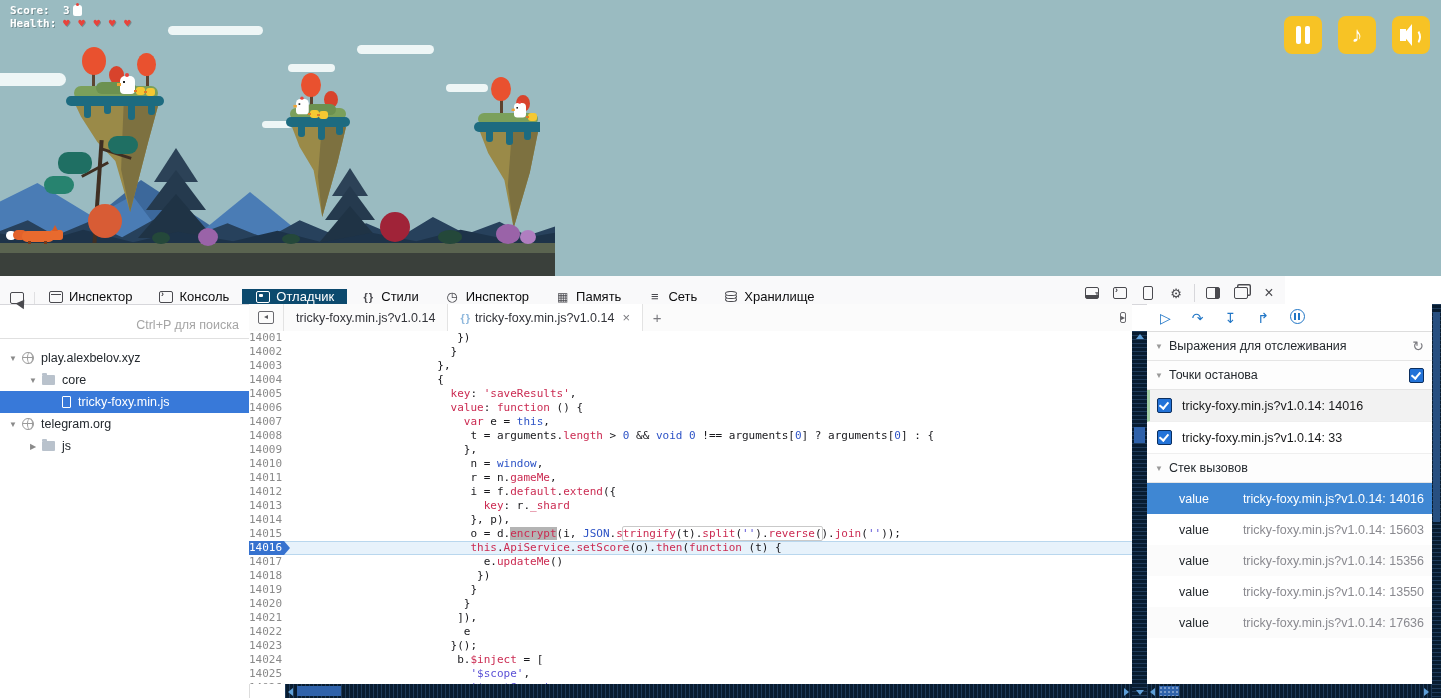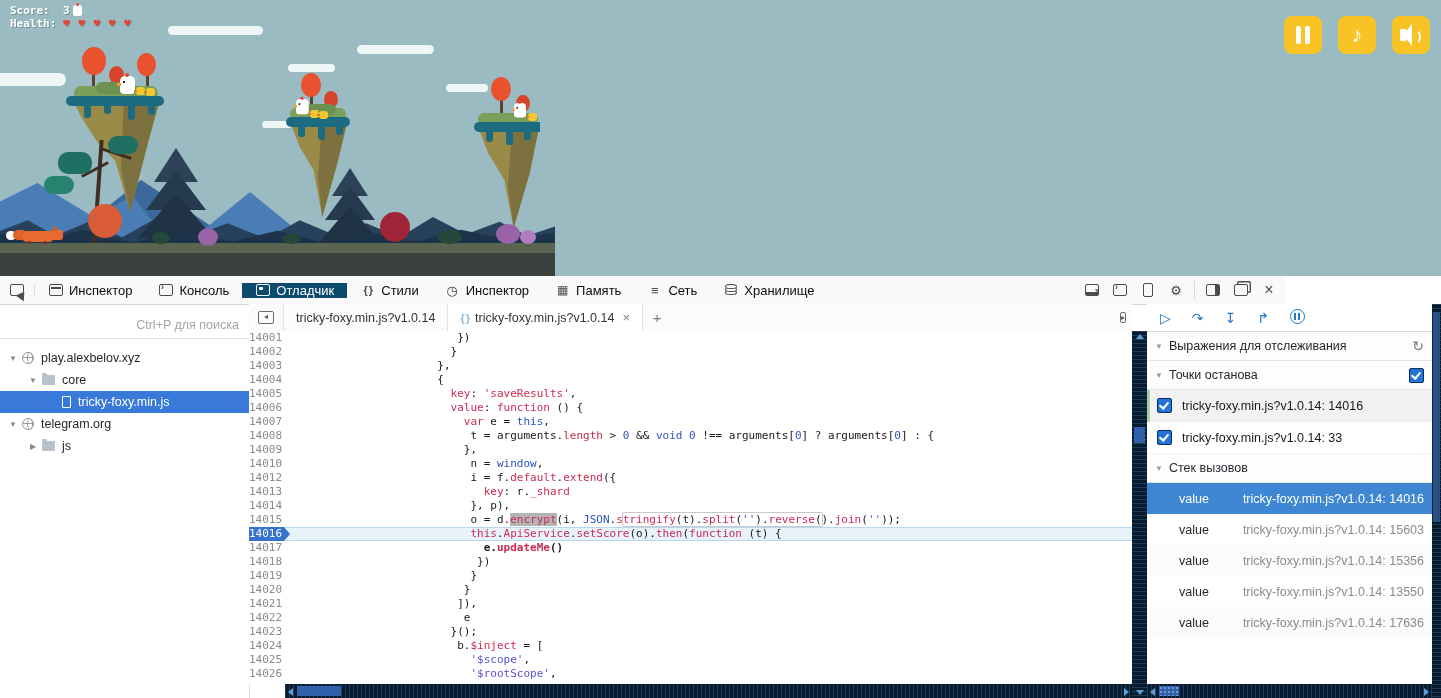--- a/index.html
+++ b/index.html
@@ -49,21 +49,21 @@
   .fox{position:absolute;left:6px;top:228px;z-index:7;width:58px;height:16px;}
   .fox .tailw{position:absolute;left:0;top:3px;width:10px;height:9px;background:#fff;border-radius:5px;}
   .fox .tail{position:absolute;left:7px;top:2px;width:14px;height:10px;background:#e2622b;border-radius:5px;}
   .fox .body{position:absolute;left:16px;top:3px;width:32px;height:11px;background:#e86a2e;border-radius:5px;}
   .fox .head{position:absolute;left:44px;top:2px;width:13px;height:10px;background:#e86a2e;border-radius:3px;}
   .fox .ear{position:absolute;left:46px;top:-3px;border-left:3px solid transparent;border-right:3px solid transparent;border-bottom:6px solid #d95b24;}
   .fox .leg{position:absolute;top:13px;width:3px;height:3px;background:#7c3a18;}
 
   
   #devtools{position:absolute;left:0;top:276px;width:1441px;height:422px;background:#fff;color:#18191a;font-size:13px;}
-  #dt-toolbar{position:absolute;left:0;top:0;width:1285px;height:28px;background:#f9f9fa;border-bottom:1px solid #d7d7db;display:flex;align-items:center;}
+  #dt-toolbar{position:absolute;left:0;top:0;width:1285px;height:28px;background:#f9f9fa;border-bottom:1px solid #d7d7db;display:flex;align-items:flex-end;}
   .picker{width:34px;display:flex;align-items:center;justify-content:center;border-right:1px solid #e0e0e2;cursor:pointer;}
   .picker .sq{width:12px;height:10px;border:1.4px solid #4a4a4f;border-radius:2px;position:relative;}
   .picker .sq:after{content:"";position:absolute;right:-4px;bottom:-4px;border-left:5px solid transparent;border-right:5px solid transparent;border-bottom:8px solid #4a4a4f;transform:rotate(35deg);}
   #dt-tabs{display:flex;align-items:stretch;}
   .dtab{display:flex;align-items:center;gap:6px;padding:0 13px;cursor:pointer;color:#0c0c0d;white-space:nowrap;}
   .dtab.active{background:#0c4a6e;color:#fff;}
   .ticon{display:inline-flex;align-items:center;justify-content:center;width:15px;height:15px;color:#4a4a4f;font-size:12px;}
   .dtab.active .ticon{color:#fff;}
   .ibox{width:12px;height:10px;border:1.4px solid currentColor;border-radius:2px;position:relative;display:inline-block;}
   .ibox.console:after{content:"›";position:absolute;left:1px;top:-3px;font-size:9px;font-weight:bold;}
@@ -443,26 +443,27 @@
           <div class="cl"><span class="gut">14001</span><span class="txt" style="padding-left: 26ch;"><span class="tk-d">})</span></span></div>
           <div class="cl"><span class="gut">14002</span><span class="txt" style="padding-left: 25ch;"><span class="tk-d">}</span></span></div>
           <div class="cl"><span class="gut">14003</span><span class="txt" style="padding-left: 23ch;"><span class="tk-d">},</span></span></div>
           <div class="cl"><span class="gut">14004</span><span class="txt" style="padding-left: 23ch;"><span class="tk-d">{</span></span></div>
           <div class="cl"><span class="gut">14005</span><span class="txt" style="padding-left: 25ch;"><span class="tk-r">key</span><span class="tk-d">: </span><span class="tk-r">'saveResults'</span><span class="tk-d">,</span></span></div>
           <div class="cl"><span class="gut">14006</span><span class="txt" style="padding-left: 25ch;"><span class="tk-r">value</span><span class="tk-d">: </span><span class="tk-r">function</span><span class="tk-d"> () {</span></span></div>
           <div class="cl"><span class="gut">14007</span><span class="txt" style="padding-left: 27ch;"><span class="tk-r">var</span><span class="tk-d"> e = </span><span class="tk-b">this</span><span class="tk-d">,</span></span></div>
           <div class="cl"><span class="gut">14008</span><span class="txt" style="padding-left: 28ch;"><span class="tk-d">t = arguments.</span><span class="tk-r">length</span><span class="tk-d"> &gt; </span><span class="tk-b">0</span><span class="tk-d"> &amp;&amp; </span><span class="tk-b">void 0</span><span class="tk-d"> !== arguments[</span><span class="tk-b">0</span><span class="tk-d">] ? arguments[</span><span class="tk-b">0</span><span class="tk-d">] : {</span></span></div>
           <div class="cl"><span class="gut">14009</span><span class="txt" style="padding-left: 27ch;"><span class="tk-d">},</span></span></div>
           <div class="cl"><span class="gut">14010</span><span class="txt" style="padding-left: 28ch;"><span class="tk-d">n = </span><span class="tk-b">window</span><span class="tk-d">,</span></span></div>
+          <div class="cl"><span class="gut">14011</span><span class="txt" style="padding-left: 28ch;"><span class="tk-d">r = n.</span><span class="tk-r">gameMe</span><span class="tk-d">,</span></span></div>
           <div class="cl"><span class="gut">14012</span><span class="txt" style="padding-left: 28ch;"><span class="tk-d">i = f.</span><span class="tk-r">default</span><span class="tk-d">.</span><span class="tk-r">extend</span><span class="tk-d">({</span></span></div>
           <div class="cl"><span class="gut">14013</span><span class="txt" style="padding-left: 30ch;"><span class="tk-r">key</span><span class="tk-d">: r.</span><span class="tk-r">_shard</span></span></div>
           <div class="cl"><span class="gut">14014</span><span class="txt" style="padding-left: 28ch;"><span class="tk-d">}, p),</span></span></div>
           <div class="cl"><span class="gut">14015</span><span class="txt" style="padding-left: 28ch;"><span class="tk-d">o = d.</span><span class="tk-r tok-hl">encrypt</span><span class="tk-d">(i, </span><span class="tk-b">JSON</span><span class="tk-d">.</span><span class="tk-r">s</span><span class="tok-box"><span class="tk-r">tringify</span><span class="tk-d">(t).</span><span class="tk-r">split</span><span class="tk-d">(</span><span class="tk-s">''</span><span class="tk-d">).</span><span class="tk-r">reverse</span><span class="tk-d">(</span></span><span class="tk-d">).</span><span class="tk-r">join</span><span class="tk-d">(</span><span class="tk-s">''</span><span class="tk-d">));</span></span></div>
           <div class="cl bp"><span class="gut">14016</span><span class="txt" style="padding-left: 28ch;"><span class="tk-r">this</span><span class="tk-d">.</span><span class="tk-r">ApiService</span><span class="tk-d">.</span><span class="tk-r">setScore</span><span class="tk-d">(o).</span><span class="tk-r">then</span><span class="tk-d">(</span><span class="tk-r">function</span><span class="tk-d"> (t) {</span></span><span class="gutarrow"></span></div>
-          <div class="cl"><span class="gut">14017</span><span class="txt" style="padding-left: 30ch; font-weight: bold;"><span class="tk-d">e.</span><span class="tk-r">updateMe</span><span class="tk-d">()</span></span></div>
+          <div class="cl"><span class="gut">14017</span><span class="txt" style="padding-left: 30ch;"><span class="tk-d">e.</span><span class="tk-r">updateMe</span><span class="tk-d">()</span></span></div>
           <div class="cl"><span class="gut">14018</span><span class="txt" style="padding-left: 29ch;"><span class="tk-d">})</span></span></div>
           <div class="cl"><span class="gut">14019</span><span class="txt" style="padding-left: 28ch;"><span class="tk-d">}</span></span></div>
           <div class="cl"><span class="gut">14020</span><span class="txt" style="padding-left: 27ch;"><span class="tk-d">}</span></span></div>
           <div class="cl"><span class="gut">14021</span><span class="txt" style="padding-left: 26ch;"><span class="tk-d">]),</span></span></div>
           <div class="cl"><span class="gut">14022</span><span class="txt" style="padding-left: 27ch;"><span class="tk-d">e</span></span></div>
           <div class="cl"><span class="gut">14023</span><span class="txt" style="padding-left: 25ch;"><span class="tk-d">}();</span></span></div>
           <div class="cl"><span class="gut">14024</span><span class="txt" style="padding-left: 26ch;"><span class="tk-d">b.</span><span class="tk-r">$inject</span><span class="tk-d"> = [</span></span></div>
           <div class="cl"><span class="gut">14025</span><span class="txt" style="padding-left: 28ch;"><span class="tk-s">'$scope'</span><span class="tk-d">,</span></span></div>
           <div class="cl"><span class="gut">14026</span><span class="txt" style="padding-left: 28ch;"><span class="tk-s">'$rootScope'</span><span class="tk-d">,</span></span></div>
         </div>

